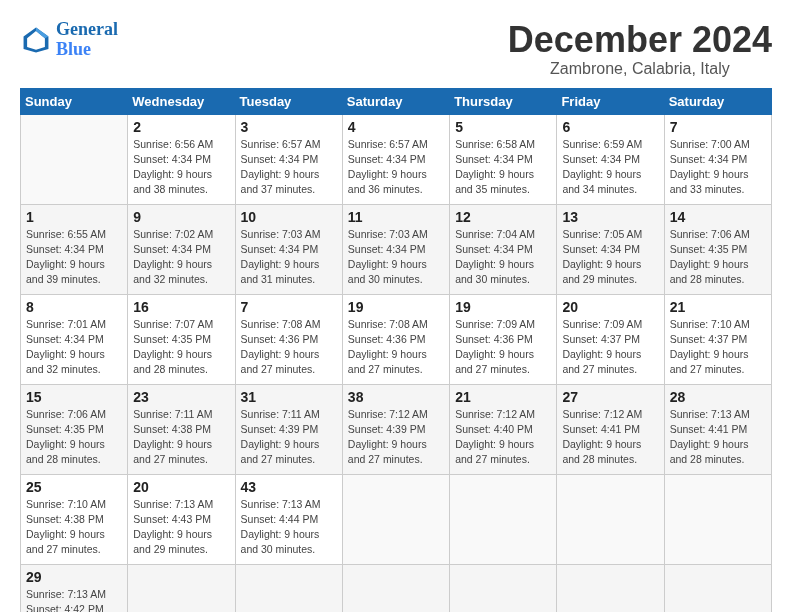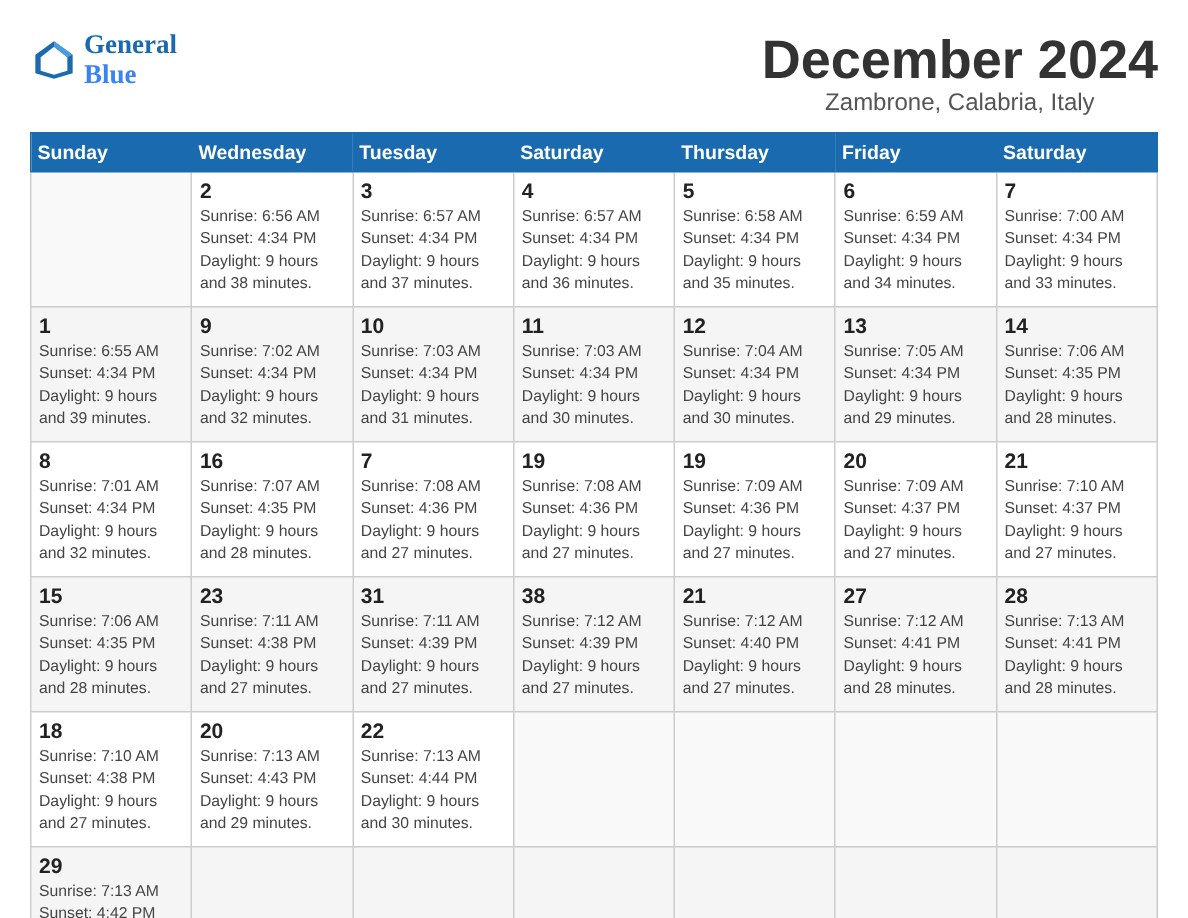--- a/index.html
+++ b/index.html
@@ -235,29 +235,29 @@
           <span class="day-num">27</span>
           <div class="day-info">Sunrise: 7:12 AM<br>Sunset: 4:41 PM<br>Daylight: 9 hours and 28 minutes.</div>
         </td>
         <td>
           <span class="day-num">28</span>
           <div class="day-info">Sunrise: 7:13 AM<br>Sunset: 4:41 PM<br>Daylight: 9 hours and 28 minutes.</div>
         </td>
       </tr>
       <tr>
         <td>
-          <span class="day-num">18</span>
+          <span class="day-num">25</span>
           <div class="day-info">Sunrise: 7:10 AM<br>Sunset: 4:38 PM<br>Daylight: 9 hours and 27 minutes.</div>
         </td>
         <td>
           <span class="day-num">20</span>
           <div class="day-info">Sunrise: 7:13 AM<br>Sunset: 4:43 PM<br>Daylight: 9 hours and 29 minutes.</div>
         </td>
         <td>
-          <span class="day-num">22</span>
+          <span class="day-num">43</span>
           <div class="day-info">Sunrise: 7:13 AM<br>Sunset: 4:44 PM<br>Daylight: 9 hours and 30 minutes.</div>
         </td>
         <td class="empty"></td>
         <td class="empty"></td>
         <td class="empty"></td>
         <td class="empty"></td>
       </tr>
       <tr>
         <td>
           <span class="day-num">29</span>

